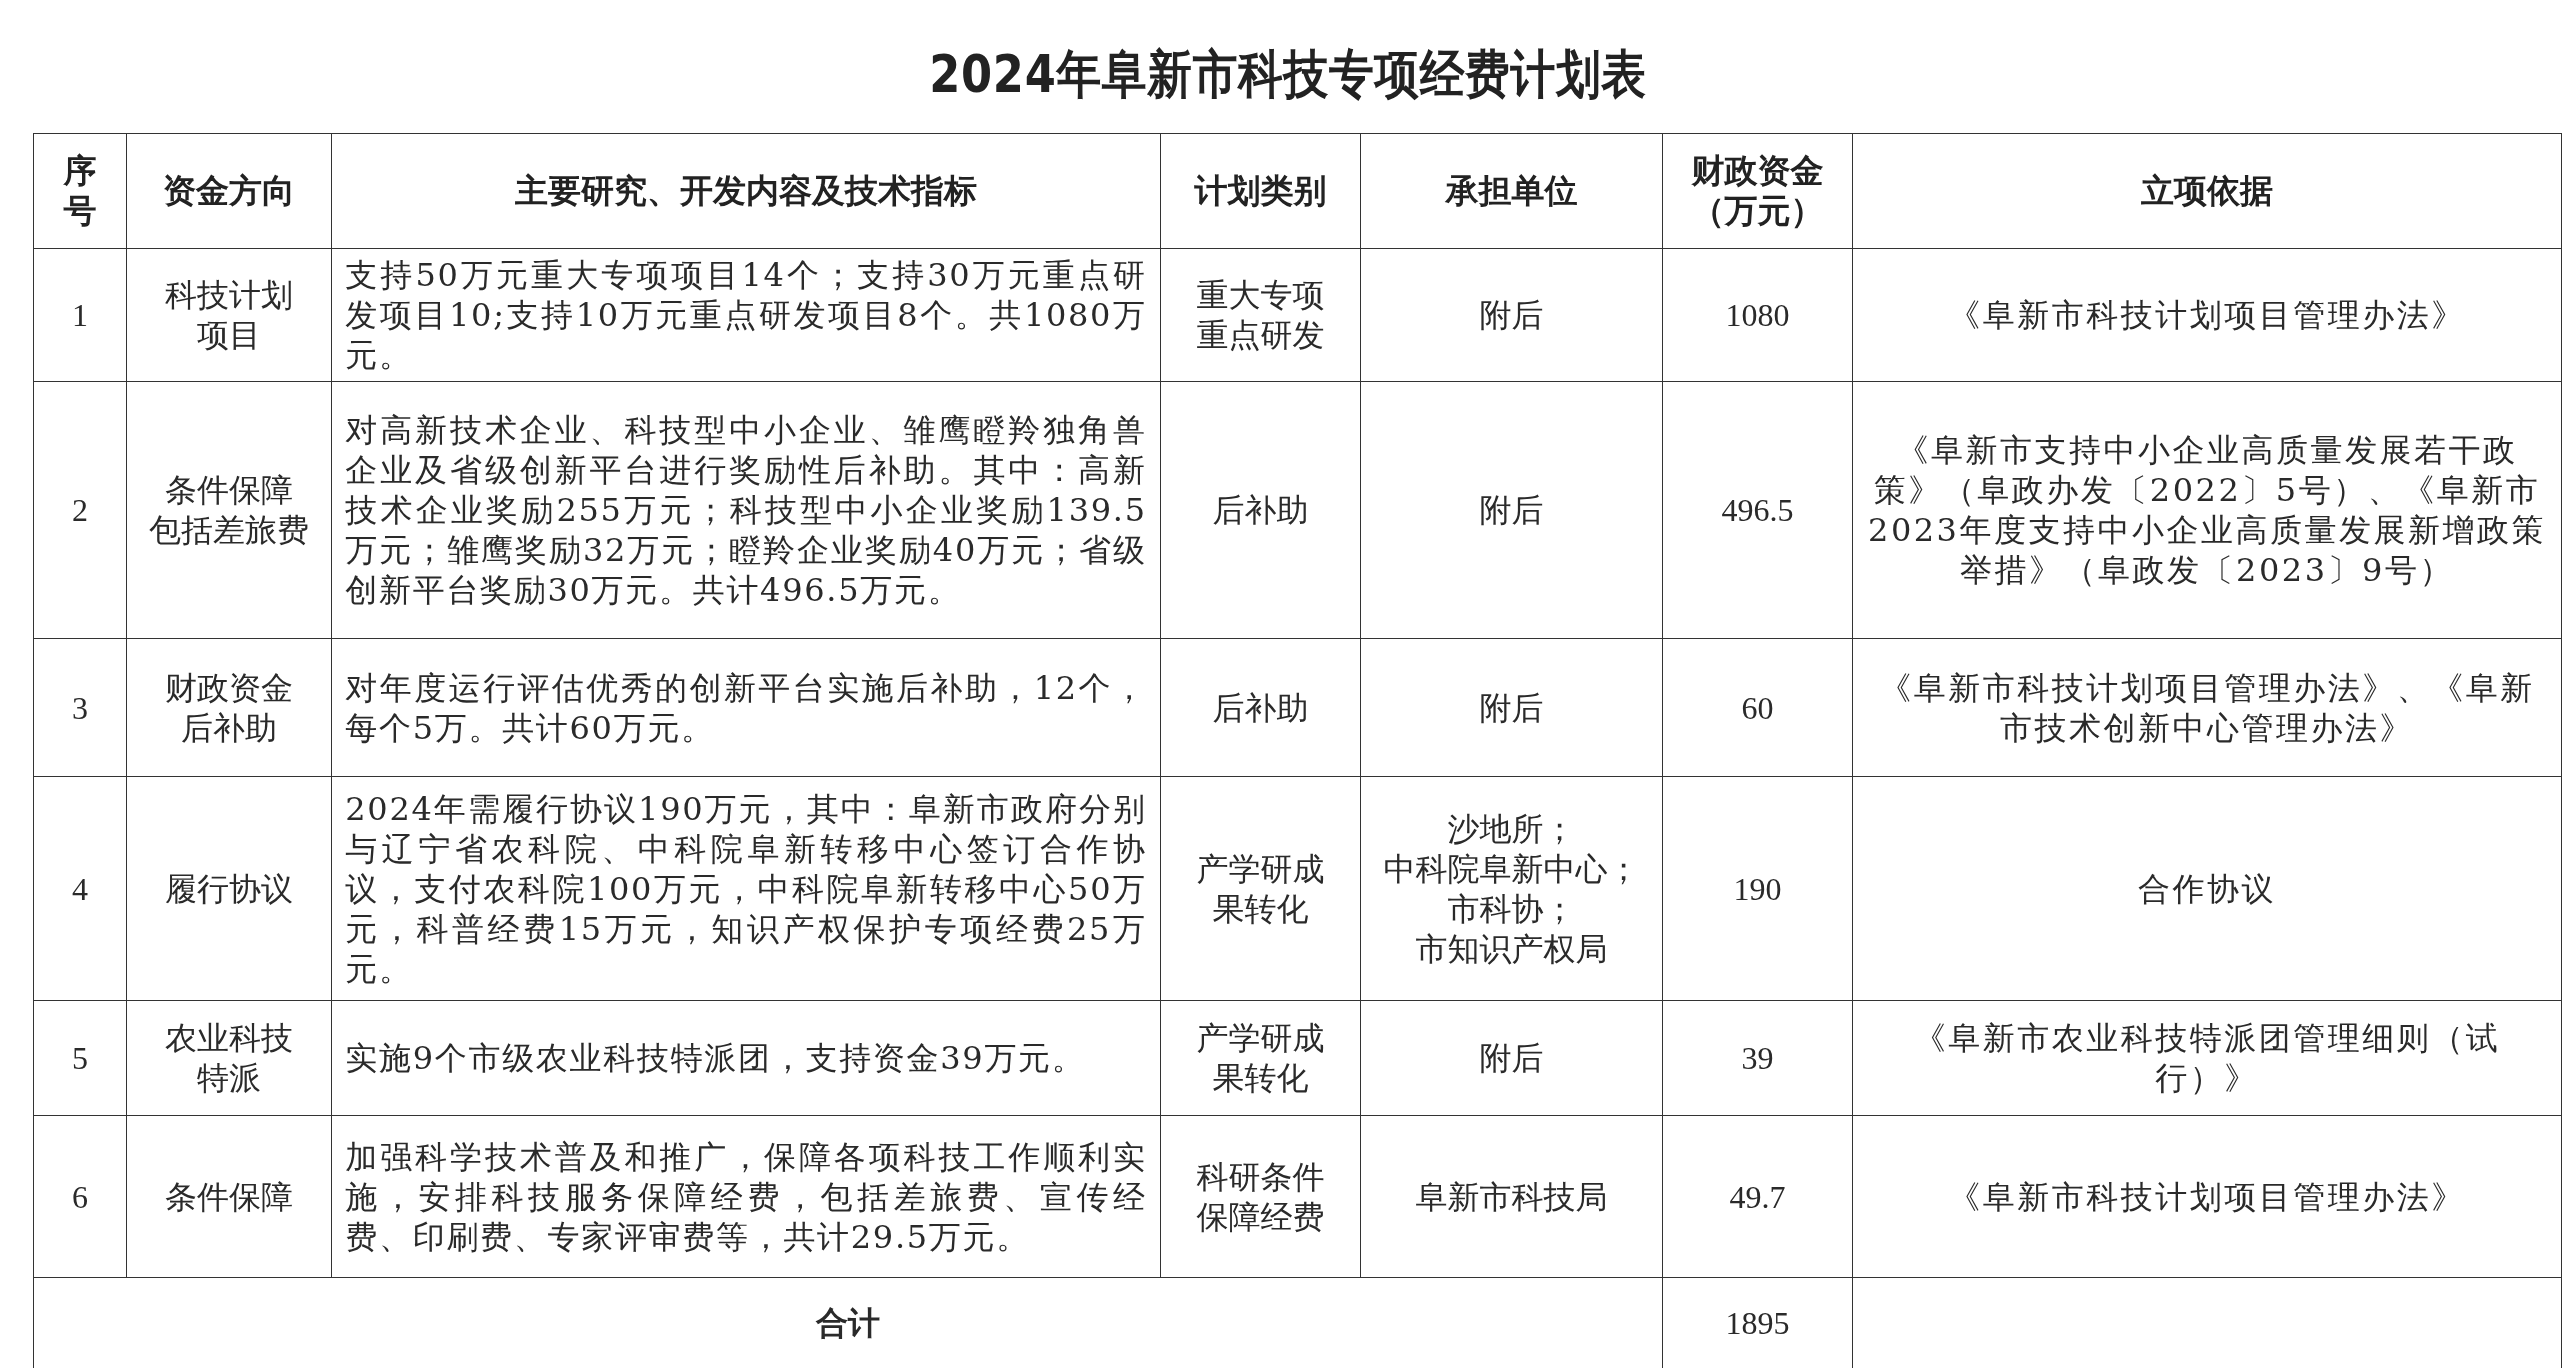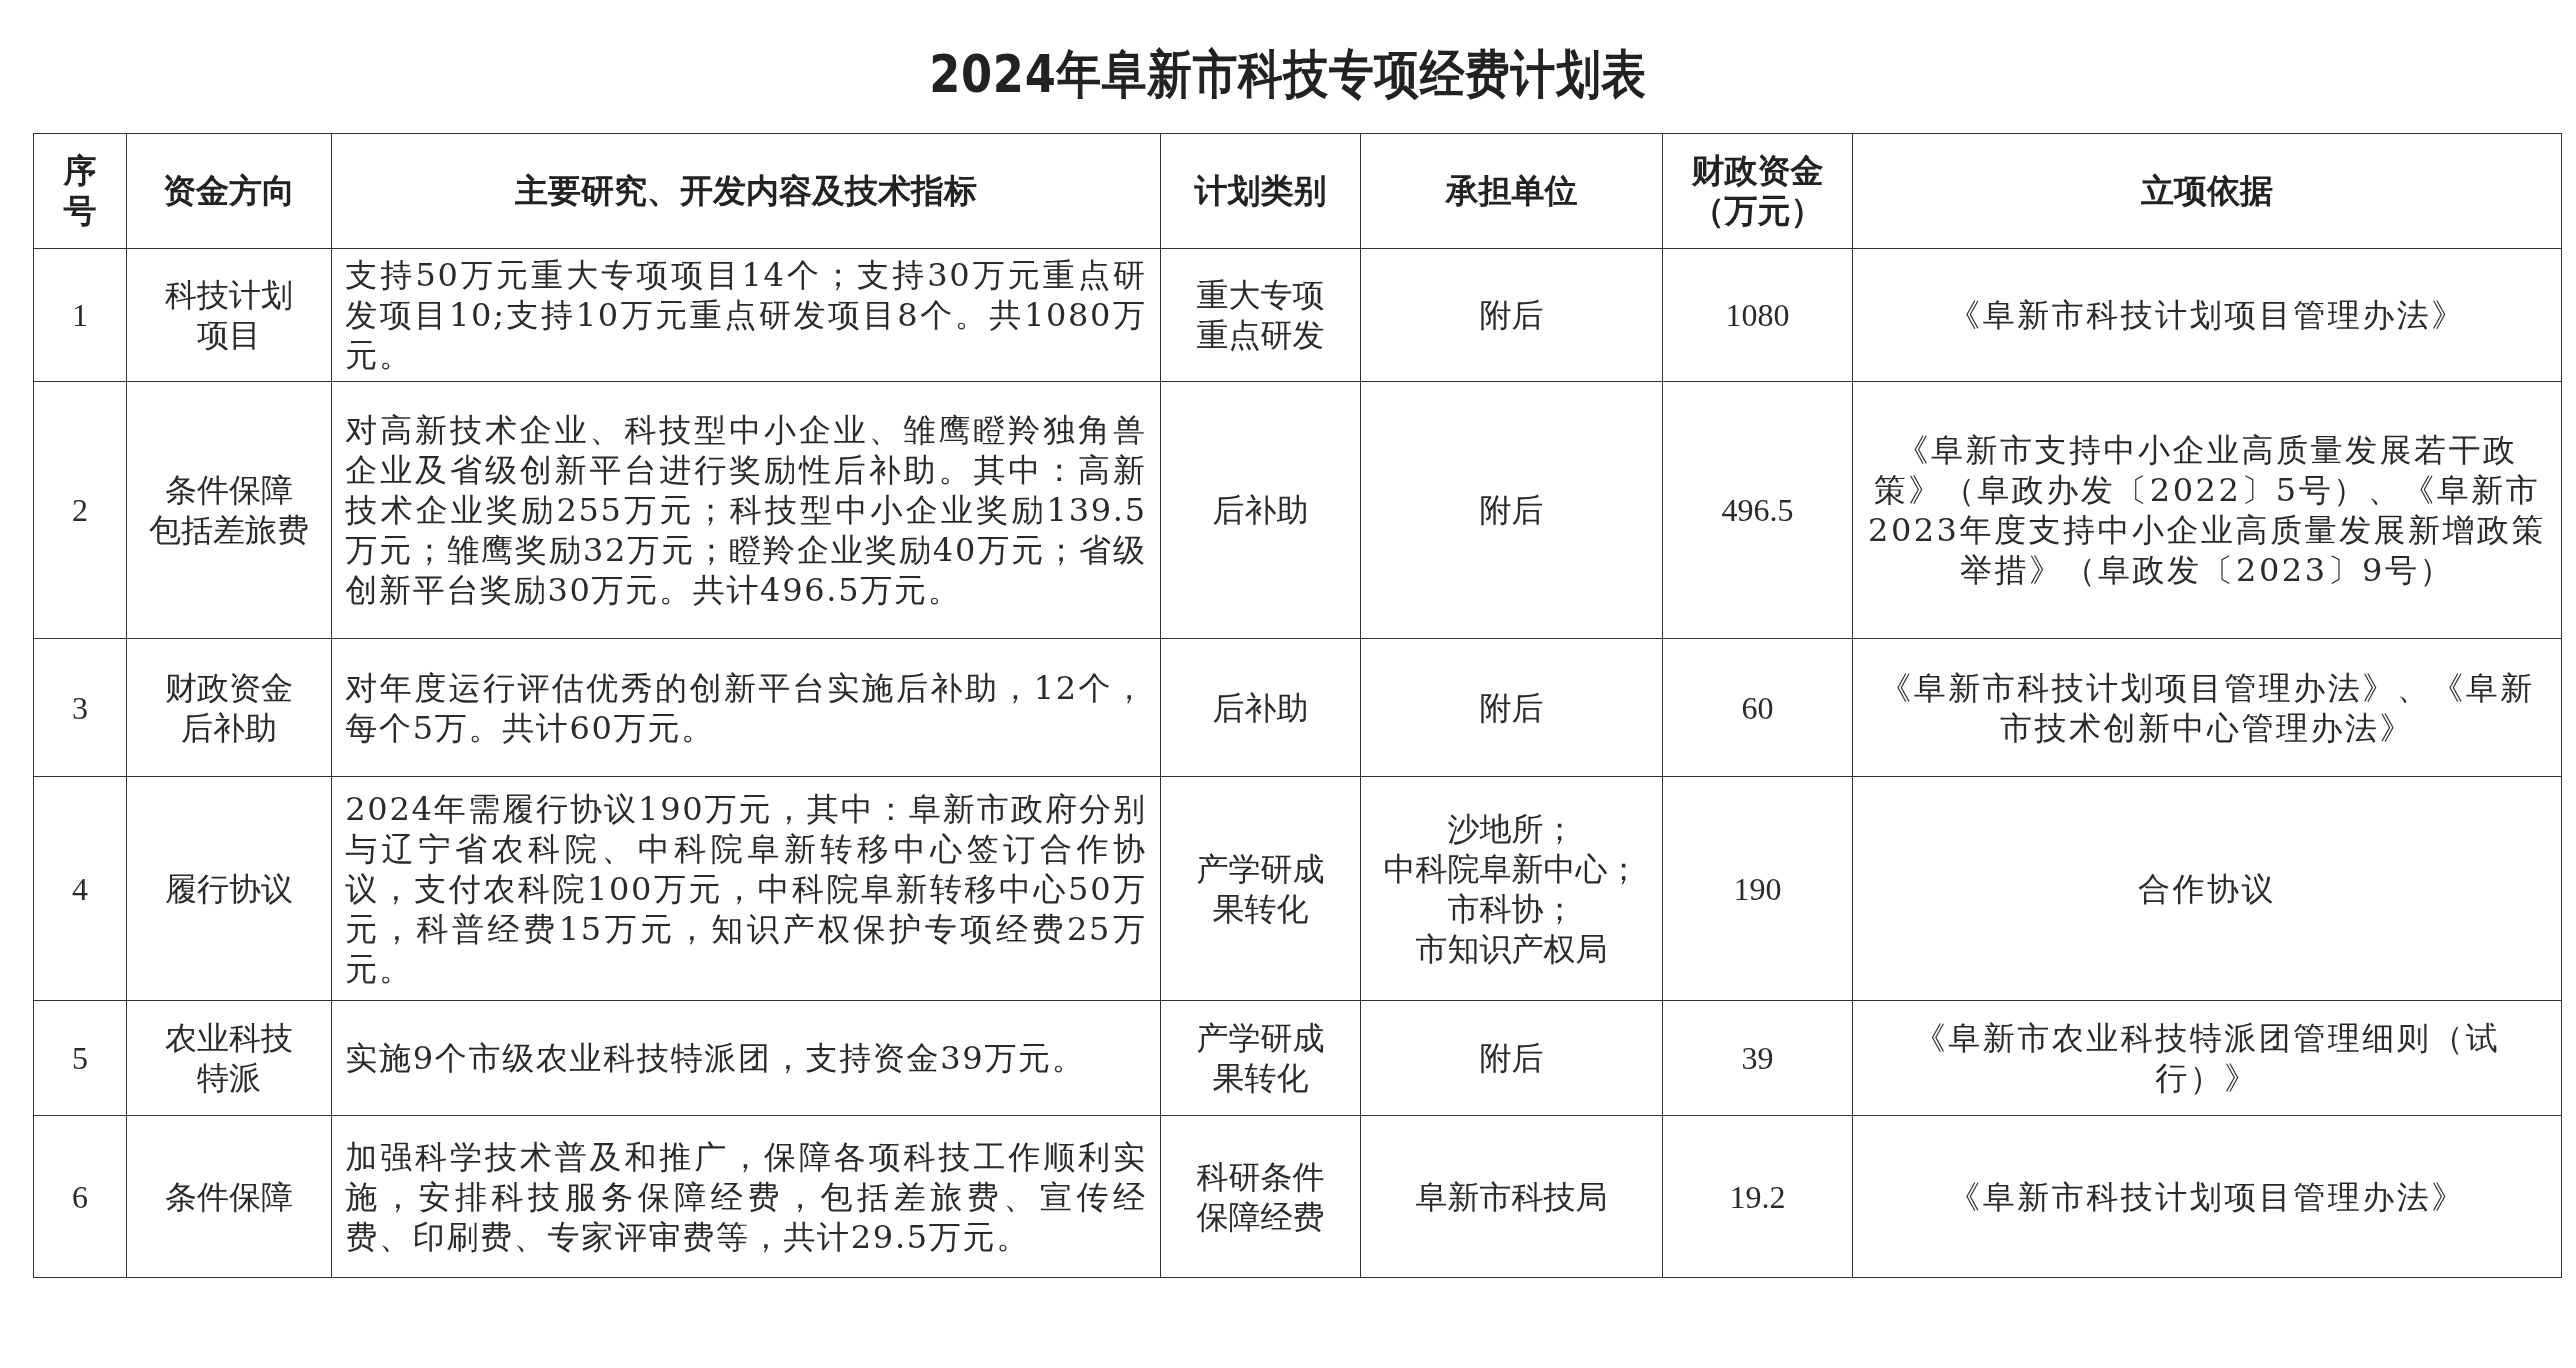--- a/index.html
+++ b/index.html
@@ -152,19 +152,24 @@
         <span>条件保障</span>
       </td>
       <td class="content">加强科学技术普及和推广，保障各项科技工作顺利实施，安排科技服务保障经费，包括差旅费、宣传经费、印刷费、专家评审费等，共计29.5万元。</td>
       <td class="c stack">
         <span>科研条件</span>
         <span>保障经费</span>
       </td>
       <td class="c stack">
         <span>阜新市科技局</span>
       </td>
-      <td class="c num">19.2</td>
+      <td class="c num">49.7</td>
       <td class="basis">《阜新市科技计划项目管理办法》</td>
     </tr>
 
+    <tr class="total">
+      <td colspan="5" class="c" style="font-family:'DejaVu Sans','Liberation Sans',sans-serif;font-weight:bold;">合计</td>
+      <td class="c num">1895</td>
+      <td class="basis"></td>
+    </tr>
   </tbody>
 </table>
 
 
 </body></html>

